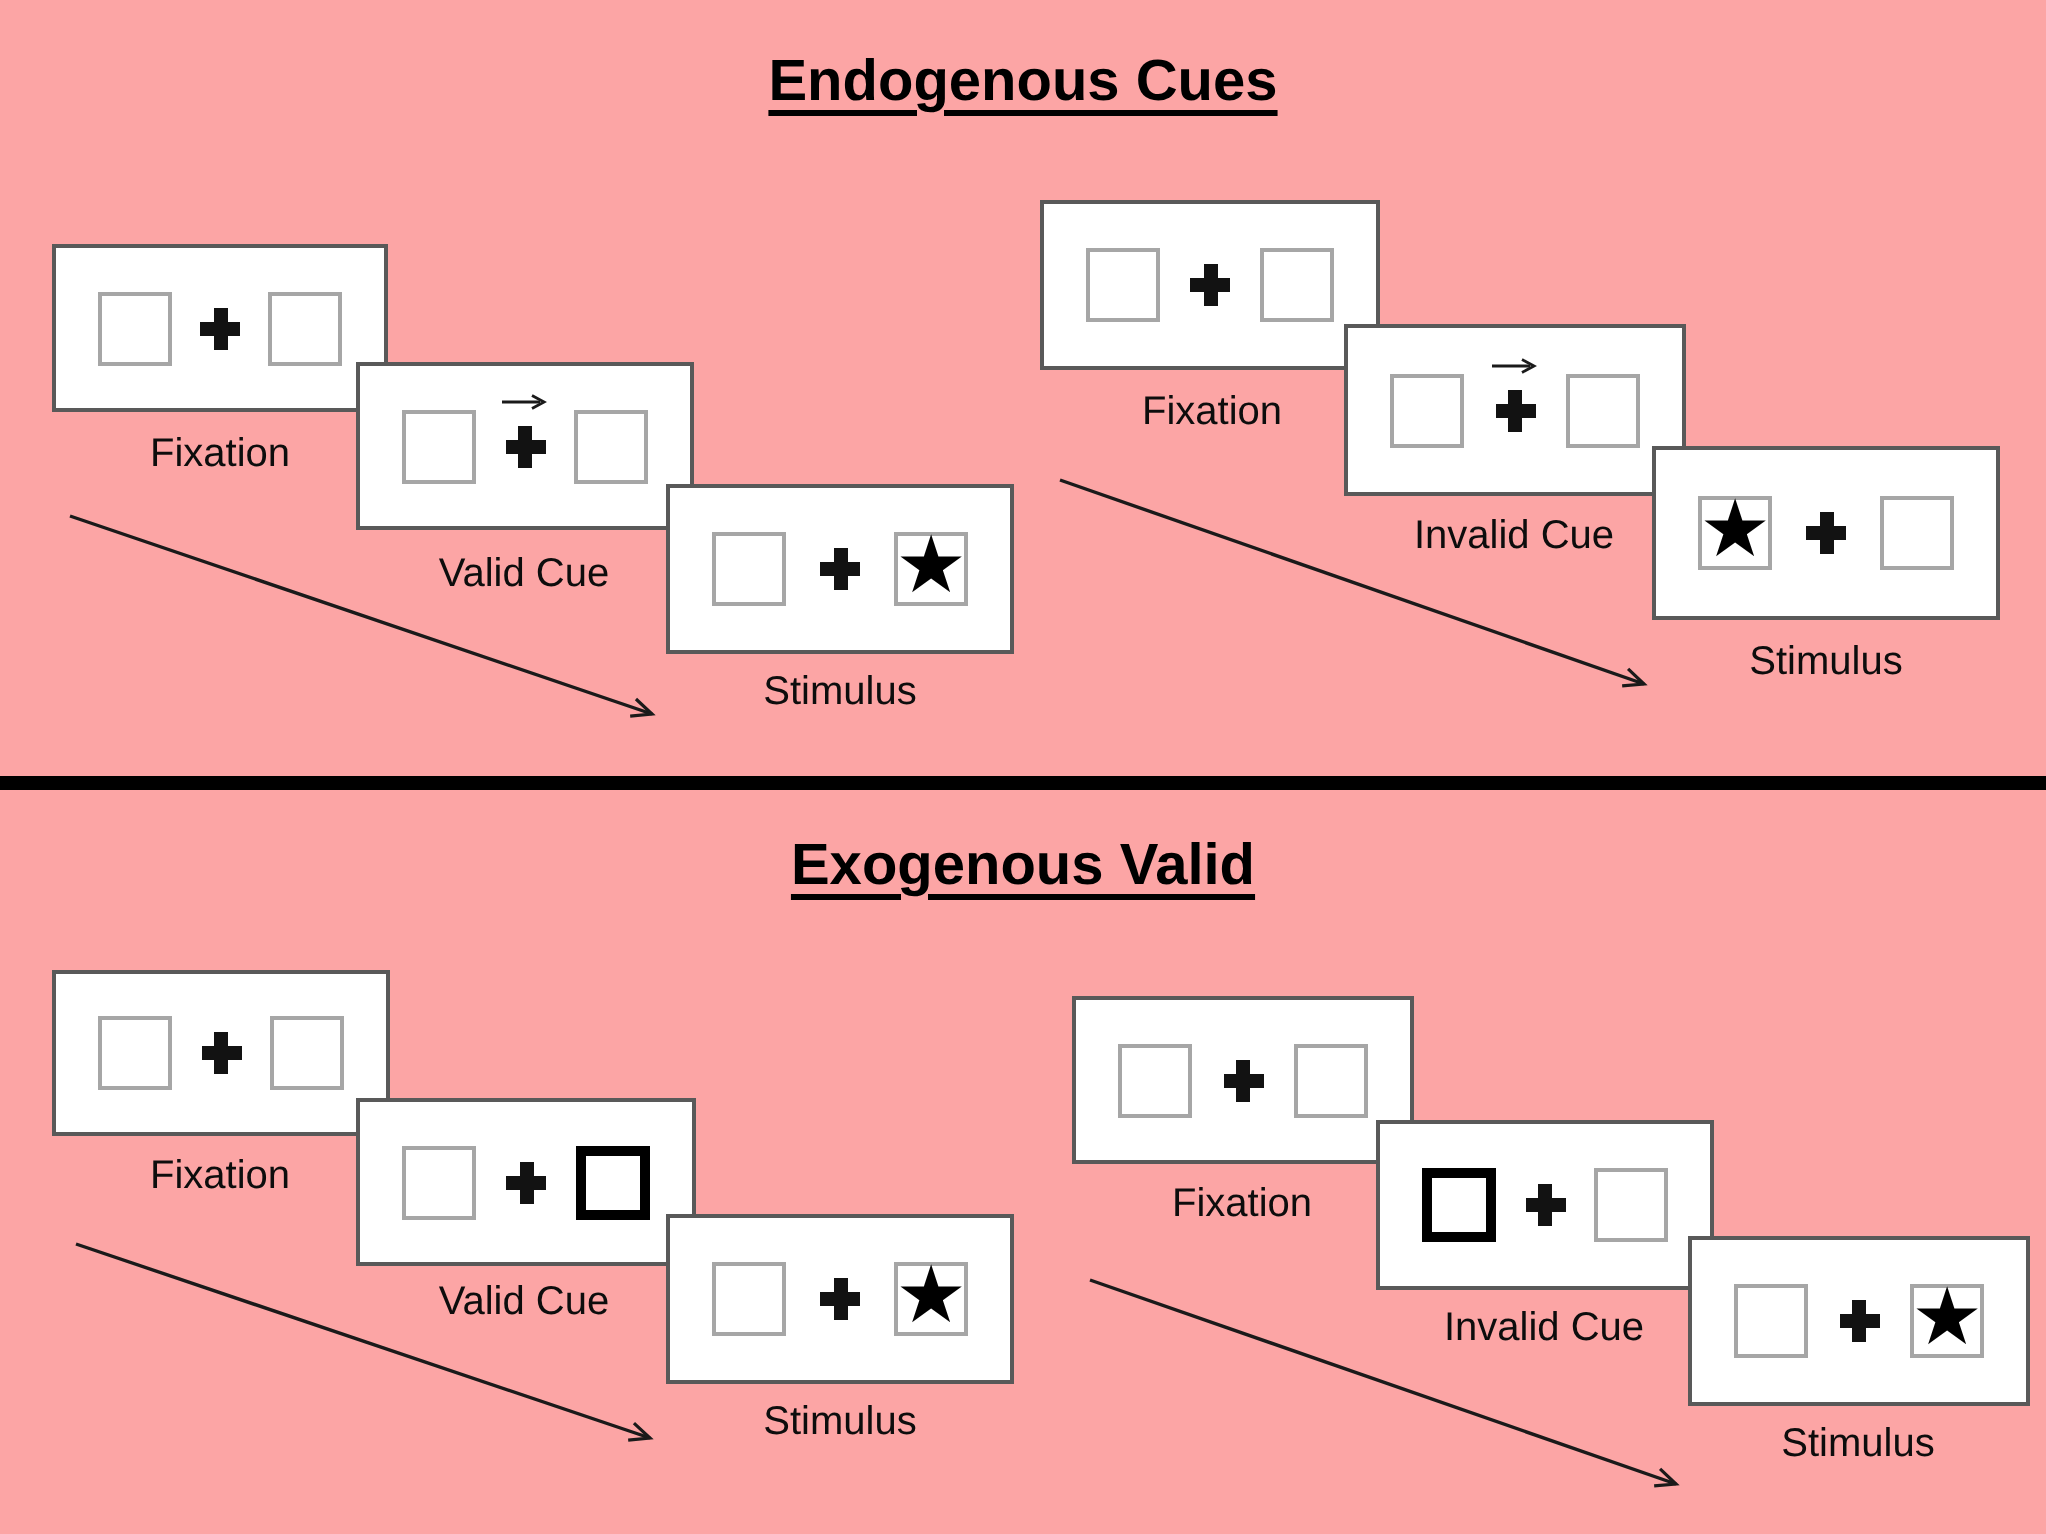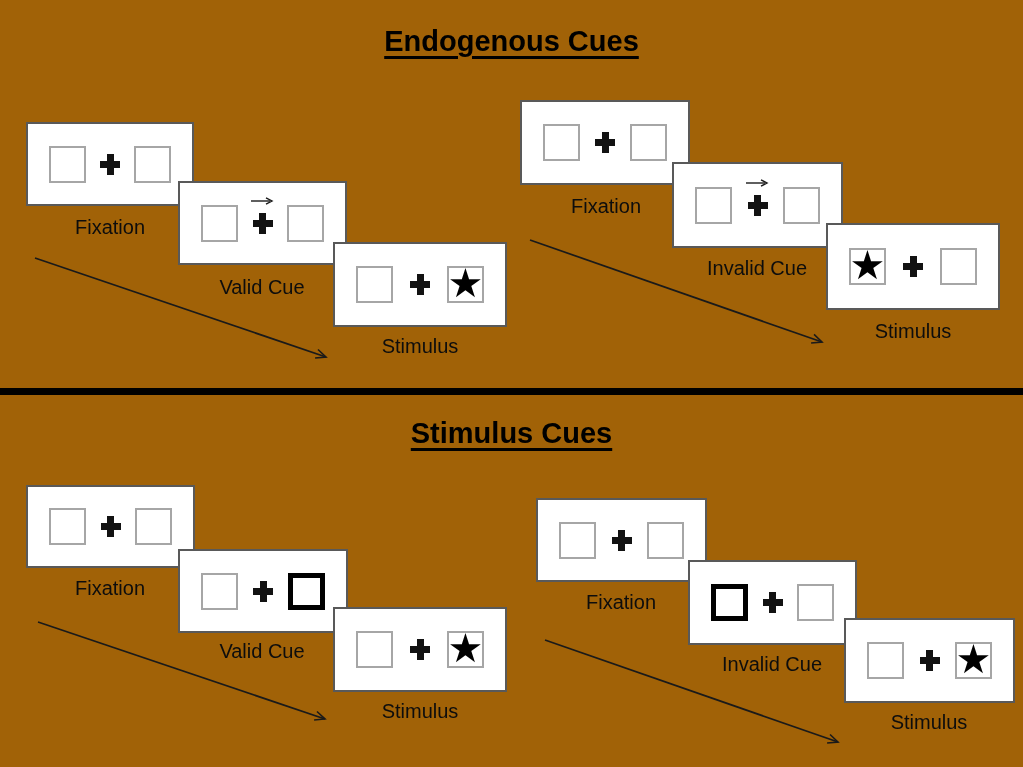--- a/index.html
+++ b/index.html
@@ -1,17 +1,17 @@
 <!DOCTYPE html>
 <html><head>
 <meta charset="utf-8">
 <style>
   html,body { margin:0; padding:0; background:#ffffff; }
   .canvas {
-    position:relative; width:1023px; height:767px; background:#a16207;
+    position:relative; width:1023px; height:767px; background:#fca5a5;
     font-family:"Liberation Sans", sans-serif; overflow:hidden;
   }
   .section-title {
     position:absolute; left:0; width:100%; text-align:center;
     font-weight:bold; font-size:29px; color:#000;
   }
   .section-title span {
     text-decoration:underline; text-decoration-thickness:3px; text-underline-offset:5px;
   }
   .divider { position:absolute; left:0; top:388px; width:1023px; height:7px; background:#000; }
@@ -110,21 +110,21 @@
     <div class="center">
         <div class="plus"></div>
       </div>
     <div class="sq"></div>
   </div>
   <div class="flabel" style="left:913px;top:320px">Stimulus</div>
 
   <div class="divider"></div>
 
   <div class="section-title" style="top:417px">
-    <span>Stimulus Cues</span>
+    <span>Exogenous Valid</span>
   </div>
 
   <div class="frame" style="left:26px;top:485px;width:169px;height:83px">
     <div class="sq"></div>
     <div class="center">
         <div class="plus"></div>
       </div>
     <div class="sq"></div>
   </div>
   <div class="flabel" style="left:110px;top:577px">Fixation</div>

